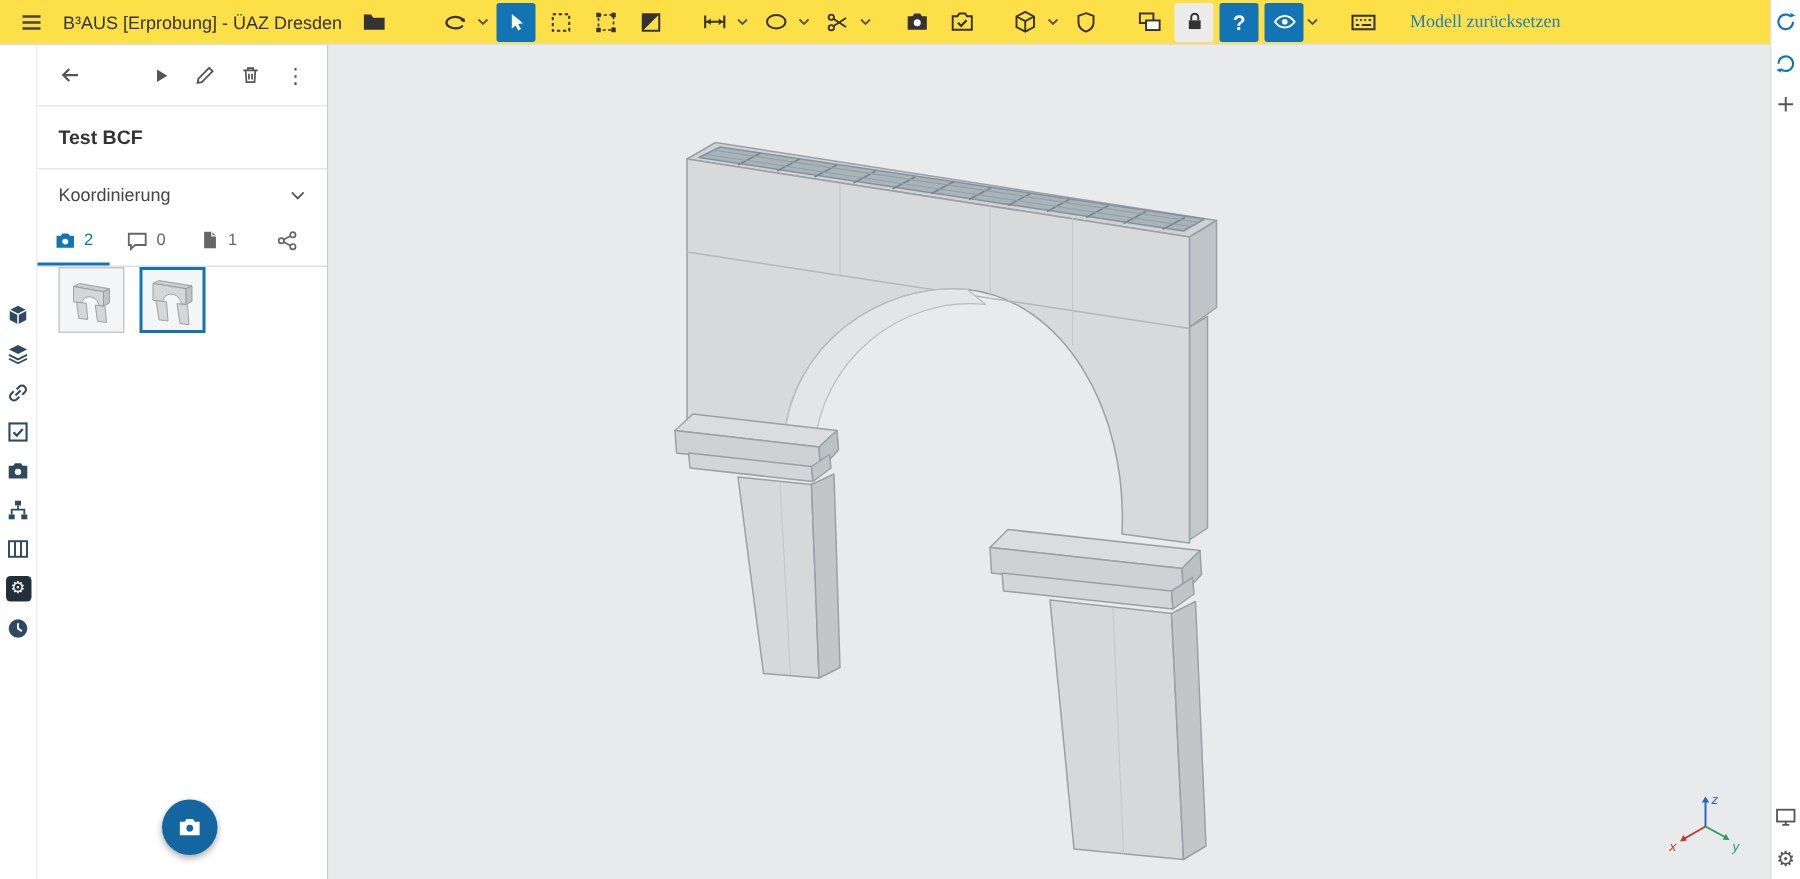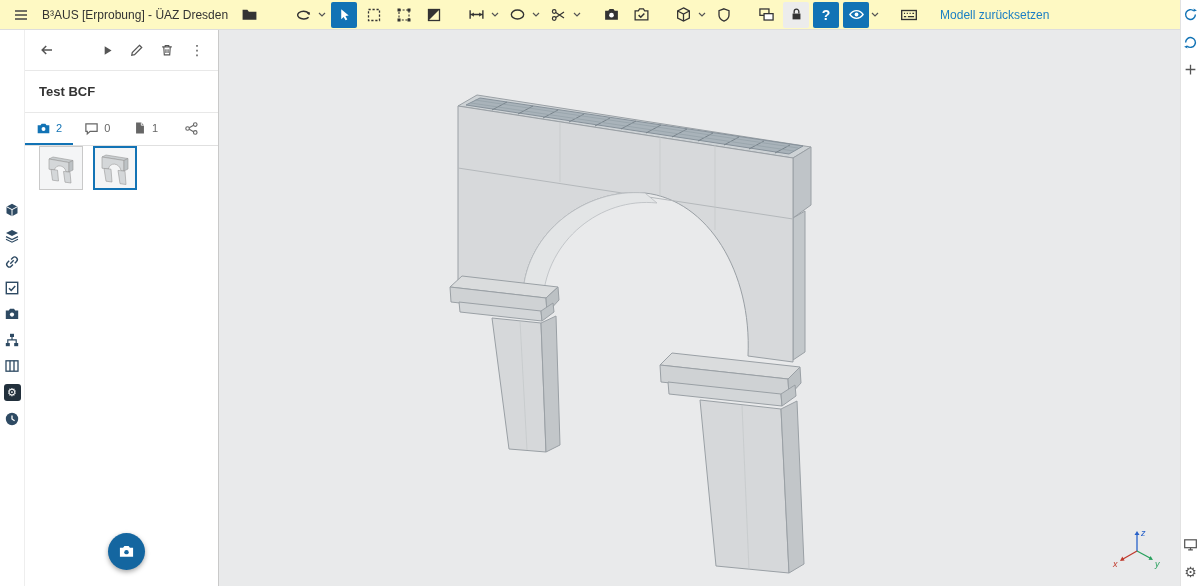--- a/index.html
+++ b/index.html
@@ -1,26 +1,26 @@
 <!DOCTYPE html>
 <html><head>
 <meta charset="utf-8">
 <style>
   html,body{margin:0;padding:0;}
   body{width:1200px;height:586px;position:relative;font-family:"Liberation Sans",sans-serif;background:#fff;overflow:hidden;font-size:12px;color:#333;}
   .ic svg{display:block;}
   
-  .topbar{position:absolute;left:0;top:0;width:1180px;height:30px;box-sizing:border-box;background:#fef9c3;border-bottom:1px solid #ddd;display:flex;align-items:center;padding:0 8px;gap:4px;}
+  .topbar{position:absolute;left:0;top:0;width:1180px;height:30px;box-sizing:border-box;background:#fde047;border-bottom:1px solid #ddd;display:flex;align-items:center;padding:0 8px;gap:4px;}
   .tb-title{font-size:12px;color:#333;margin:0 4px;white-space:nowrap;}
   .tool{width:26px;height:26px;flex:none;display:flex;align-items:center;justify-content:center;border-radius:2px;color:#333;cursor:pointer;}
   .tool.active{background:#1273b5;color:#fff;}
   .tool.muted{background:#ececec;}
   .caret{width:10px;height:26px;display:flex;align-items:center;justify-content:center;color:#555;margin-left:-3px;cursor:pointer;}
   .g{width:8px;flex:none;}
-  .reset-link{color:#1b7fc4;font-size:12px;margin-left:14px;white-space:nowrap;cursor:pointer;text-decoration:none;}
+  .reset-link{color:#1b7fc4;font-size:12px;margin-left:14px;white-space:nowrap;cursor:pointer;text-decoration:none;font-family:Liberation Serif, serif;}
   
   .left-strip{position:absolute;left:0;top:30px;width:24px;height:556px;box-sizing:border-box;background:#fff;display:flex;flex-direction:column;align-items:center;padding-top:172px;gap:10px;}
   .strip-ic{color:#2e4a63;width:16px;height:16px;display:flex;align-items:center;justify-content:center;cursor:pointer;}
   .strip-tile{width:17px;height:17px;background:#22303c;border-radius:3px;color:#fff;display:flex;align-items:center;justify-content:center;font-size:11px;line-height:1;cursor:pointer;}
   
   .panel{position:absolute;left:24px;top:30px;width:195px;height:556px;box-sizing:border-box;background:#fff;border-left:1px solid #eee;border-right:1px solid #c9c9c9;}
   .panel-header{height:40px;display:flex;align-items:center;padding:0 14px;border-bottom:1px solid #e8e8e8;color:#555;}
   .hdr-actions{margin-left:auto;display:flex;gap:16px;align-items:center;color:#555;}
   .hdr-actions .ic{cursor:pointer;}
   .panel-title{padding:13px 14px;font-size:13px;font-weight:600;color:#333;border-bottom:1px solid #e8e8e8;}
@@ -307,20 +307,26 @@
         </span>
       <span class="ic">
           <svg width="14" height="14" viewBox="0 0 16 16">
             <path d="M2.5 4.5h11M6 4.5V2.8h4v1.7M4.3 4.5l.6 9h6.2l.6-9M6.8 7v4.5M9.2 7v4.5" fill="none" stroke="#555" stroke-width="1.3"></path>
           </svg>
         </span>
       <span class="ic" style="font-size:14px;color:#555;line-height:1;">⋮</span>
     </span>
   </div>
   <div class="panel-title">Test BCF</div>
+  <div class="panel-section">
+    <span>Koordinierung</span>
+    <span class="chev"><svg width="11" height="7" viewBox="0 0 12 8">
+          <path d="M1.5 1.5L6 6l4.5-4.5" fill="none" stroke="#555" stroke-width="1.4"></path>
+        </svg></span>
+  </div>
   <div class="panel-tabs">
     <span class="tab active">
       <span class="ic">
           <svg width="15" height="15" viewBox="0 0 16 16">
             <path d="M1.8 4.5h3l1.2-1.7h4L11.2 4.5h3V13h-12.4z" fill="#1273b5"></path>
             <circle cx="8" cy="8.6" r="2.1" fill="#fff"></circle>
           </svg>
         </span>
       <span class="cnt">2</span>
     </span>

